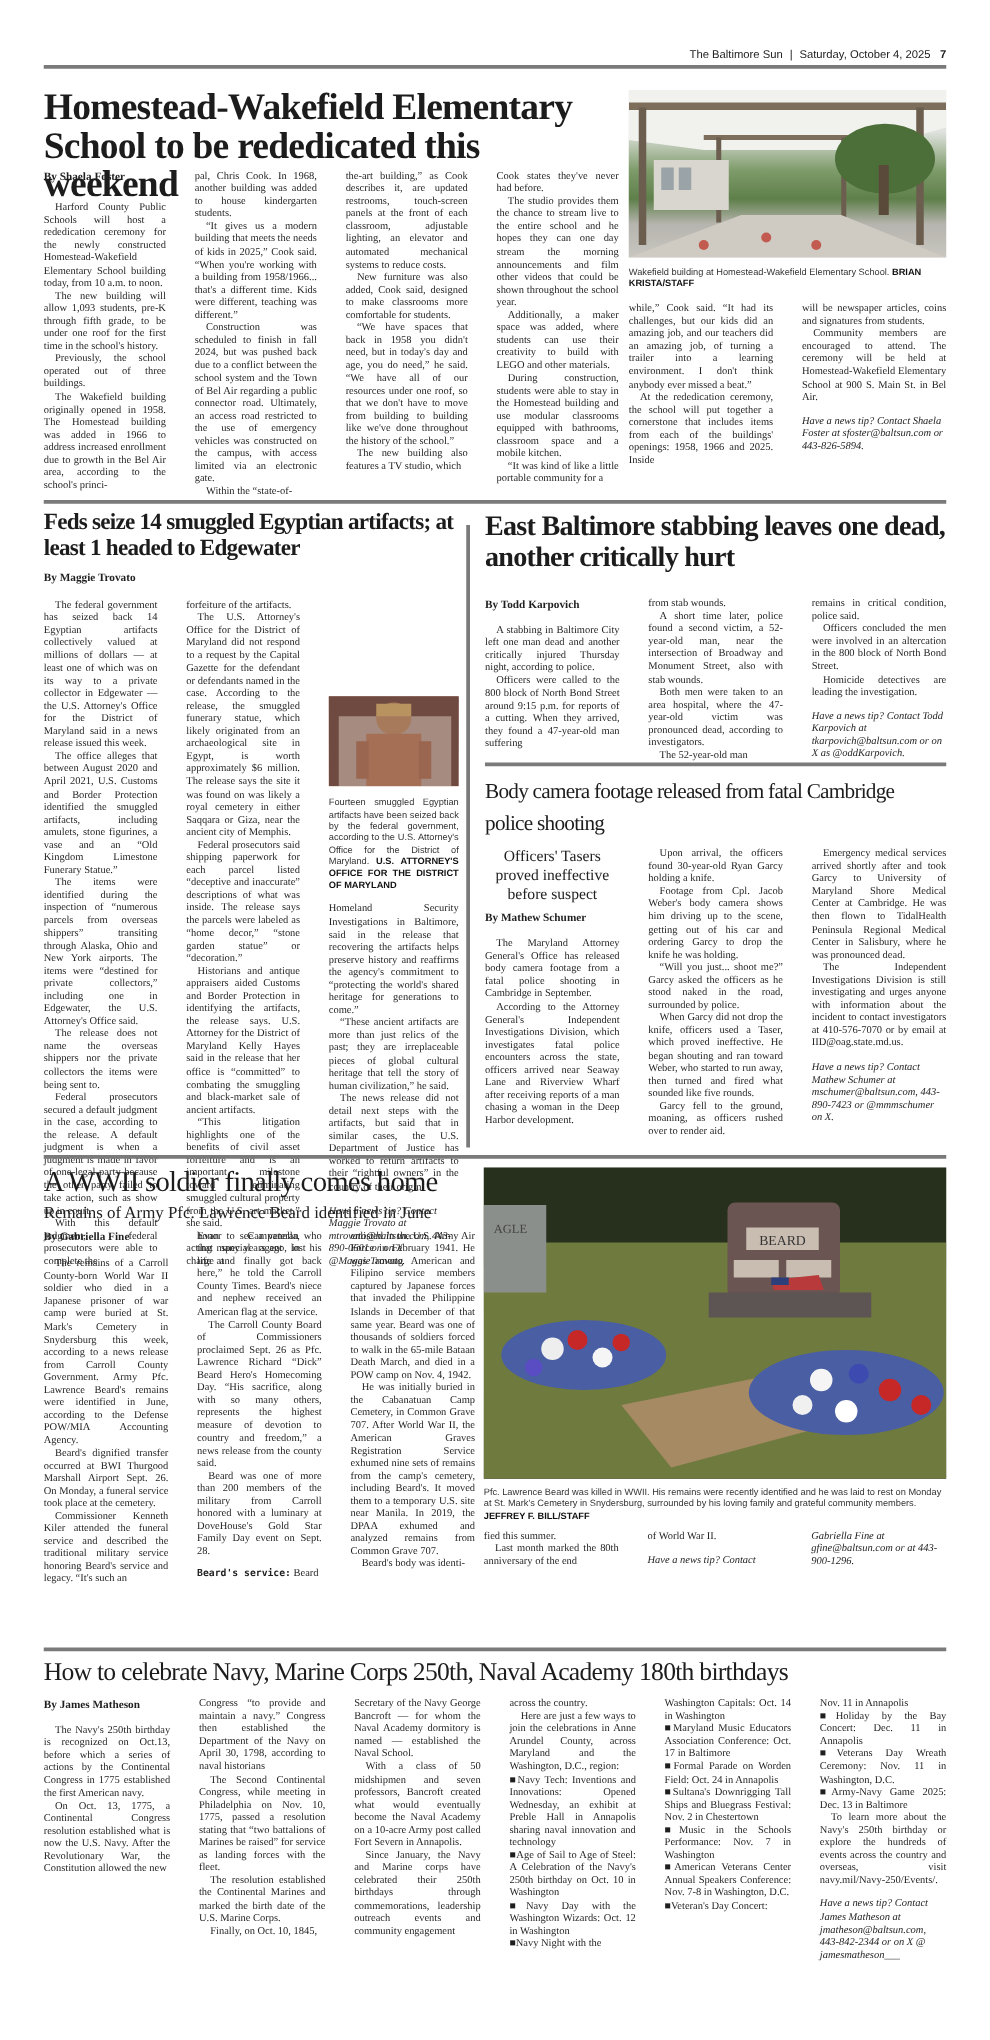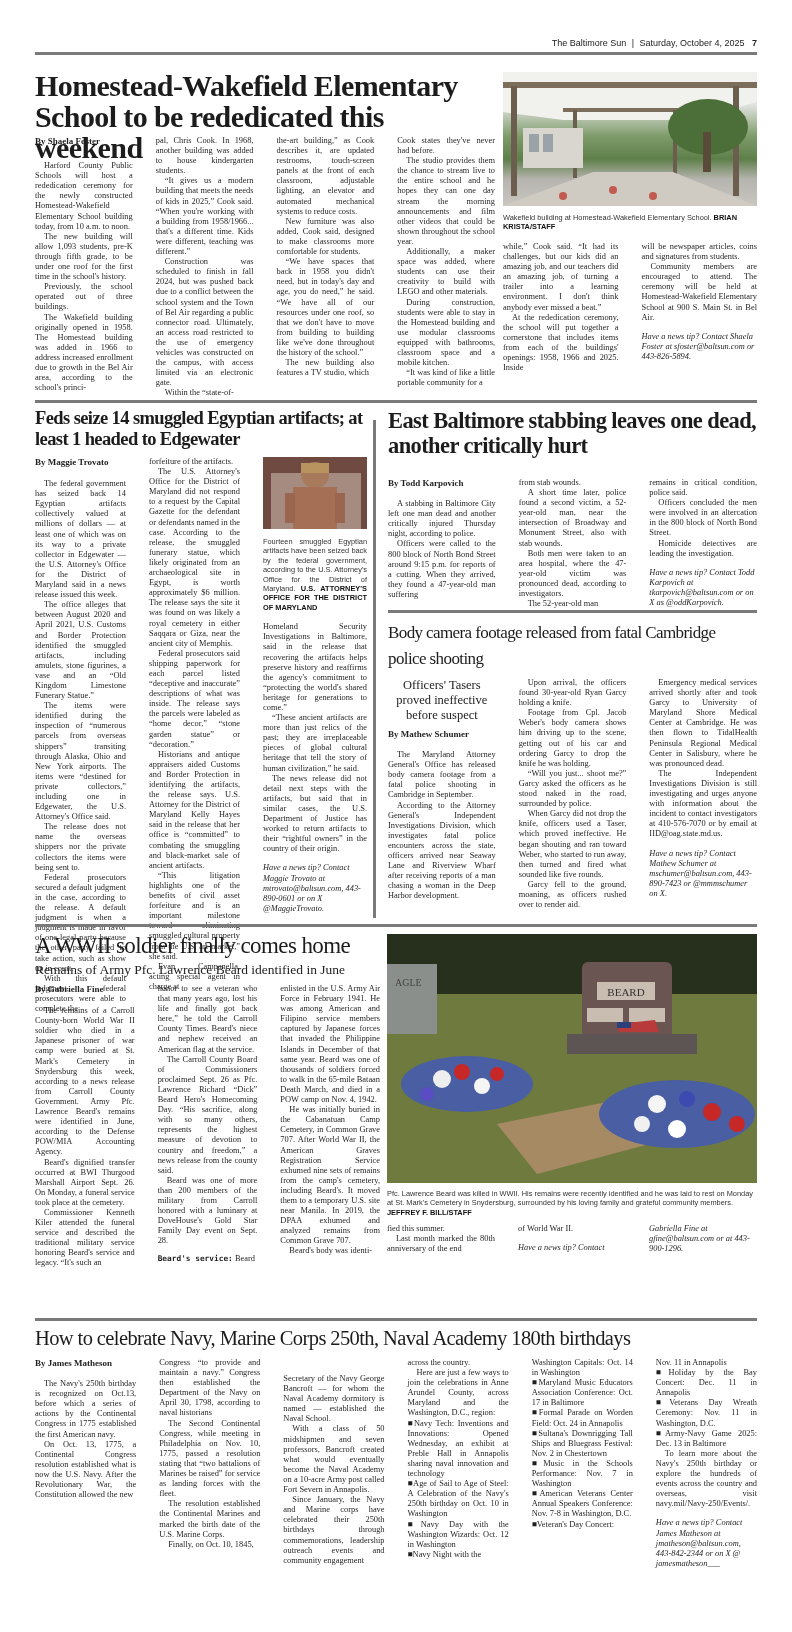--- a/index.html
+++ b/index.html
@@ -111,21 +111,21 @@
       <p class="tip">Have a news tip? Contact Shaela Foster at sfoster@baltsun.com or 443-826-5894.</p>
     </div>
   </div>
 </div>
 
 <div class="rule" style="left:35px; top:400px; width:722px;"></div>
 <div class="vrule" style="left:373px; top:420px; height:498px;"></div>
 
 <div class="block" style="left:35px; top:408px; width:332px; height:520px;">
   <h2 class="headline" style="font-size:18.5px; line-height:21px; width:332px;">Feds seize 14 smuggled Egyptian artifacts; at least 1 headed to Edgewater</h2>
-  <div class="cols" style="margin-top:7px;">
+  <div class="cols" style="margin-top:7px;align-items:flex-end;">
     <div class="col" style="width:105px;">
       <div class="byline">By Maggie Trovato</div>
       <div style="height:4px;"></div>
       <p>The federal government has seized back 14 Egyptian artifacts collectively valued at millions of dollars — at least one of which was on its way to a private collector in Edgewater — the U.S. Attorney's Office for the District of Maryland said in a news release issued this week.</p>
       <p>The office alleges that between August 2020 and April 2021, U.S. Customs and Border Protection identified the smuggled artifacts, including amulets, stone figurines, a vase and an “Old Kingdom Limestone Funerary Statue.”</p>
       <p>The items were identified during the inspection of “numerous parcels from overseas shippers” transiting through Alaska, Ohio and New York airports. The items were “destined for private collectors,” including one in Edgewater, the U.S. Attorney's Office said.</p>
       <p>The release does not name the overseas shippers nor the private collectors the items were being sent to.</p>
       <p>Federal prosecutors secured a default judgment in the case, according to the release. A default judgment is when a judgment is made in favor of one legal party because the other party failed to take action, such as show up in court.</p>
       <p>With this default judgment, federal prosecutors were able to complete the</p>
     </div>
@@ -303,21 +303,21 @@
       <div style="height:3px;"></div>
       <p>The Navy's 250th birthday is recognized on Oct.13, before which a series of actions by the Continental Congress in 1775 established the first American navy.</p>
       <p>On Oct. 13, 1775, a Continental Congress resolution established what is now the U.S. Navy. After the Revolutionary War, the Constitution allowed the new</p>
     </div>
     <div class="col" style="width:112px;">
       <p class="noindent">Congress “to provide and maintain a navy.” Congress then established the Department of the Navy on April 30, 1798, according to naval historians</p>
       <p>The Second Continental Congress, while meeting in Philadelphia on Nov. 10, 1775, passed a resolution stating that “two battalions of Marines be raised” for service as landing forces with the fleet.</p>
       <p>The resolution established the Continental Marines and marked the birth date of the U.S. Marine Corps.</p>
       <p>Finally, on Oct. 10, 1845,</p>
     </div>
-    <div class="col" style="width:112px;margin-top:16px;">
+    <div class="col" style="width:112px;">
       <p class="noindent">Secretary of the Navy George Bancroft — for whom the Naval Academy dormitory is named — established the Naval School.</p>
       <p>With a class of 50 midshipmen and seven professors, Bancroft created what would eventually become the Naval Academy on a 10-acre Army post called Fort Severn in Annapolis.</p>
       <p>Since January, the Navy and Marine corps have celebrated their 250th birthdays through commemorations, leadership outreach events and community engagement</p>
     </div>
     <div class="col" style="width:112px;">
       <p class="noindent">across the country.</p>
       <p>Here are just a few ways to join the celebrations in Anne Arundel County, across Maryland and the Washington, D.C., region:</p>
       <p class="bullet">Navy Tech: Inventions and Innovations: Opened Wednesday, an exhibit at Preble Hall in Annapolis sharing naval innovation and technology</p>
       <p class="bullet">Age of Sail to Age of Steel: A Celebration of the Navy's 250th birthday on Oct. 10 in Washington</p>
       <p class="bullet">Navy Day with the Washington Wizards: Oct. 12 in Washington</p>

